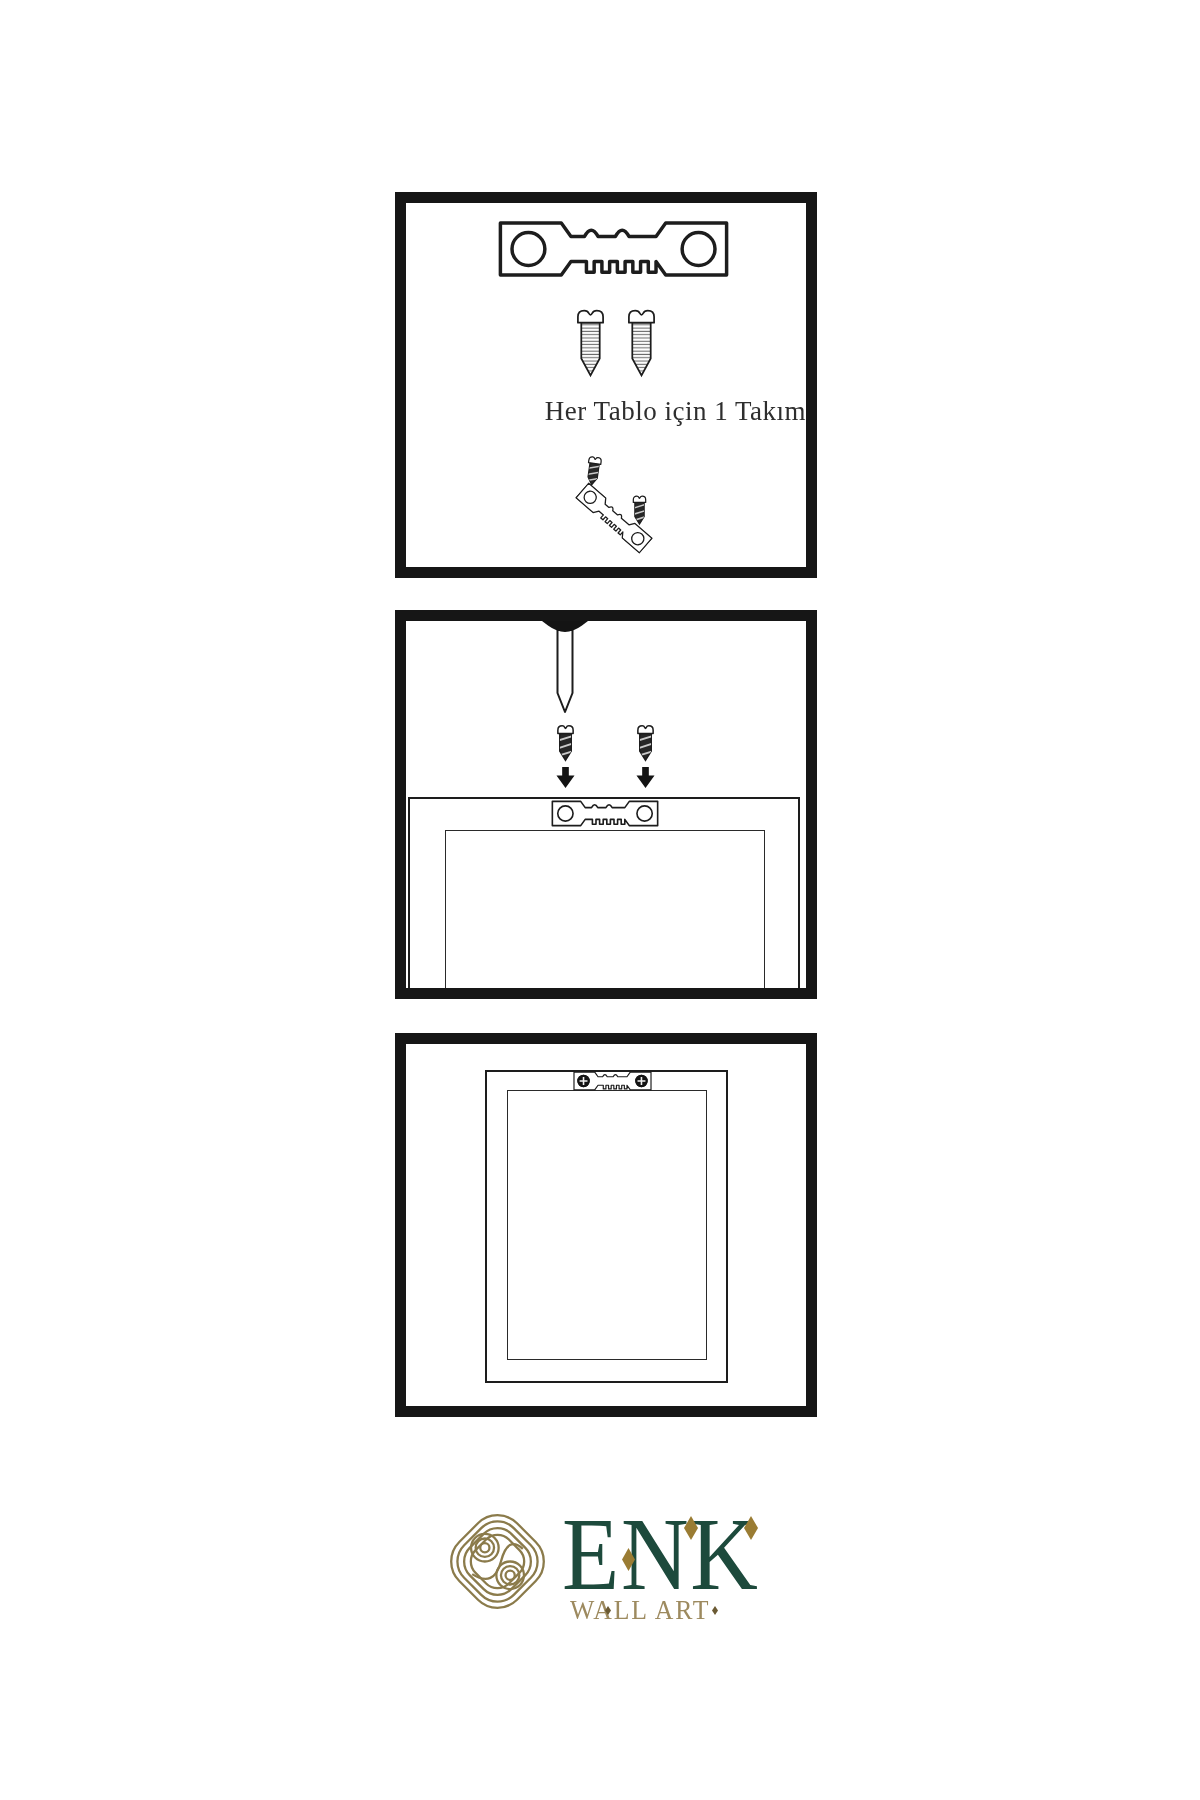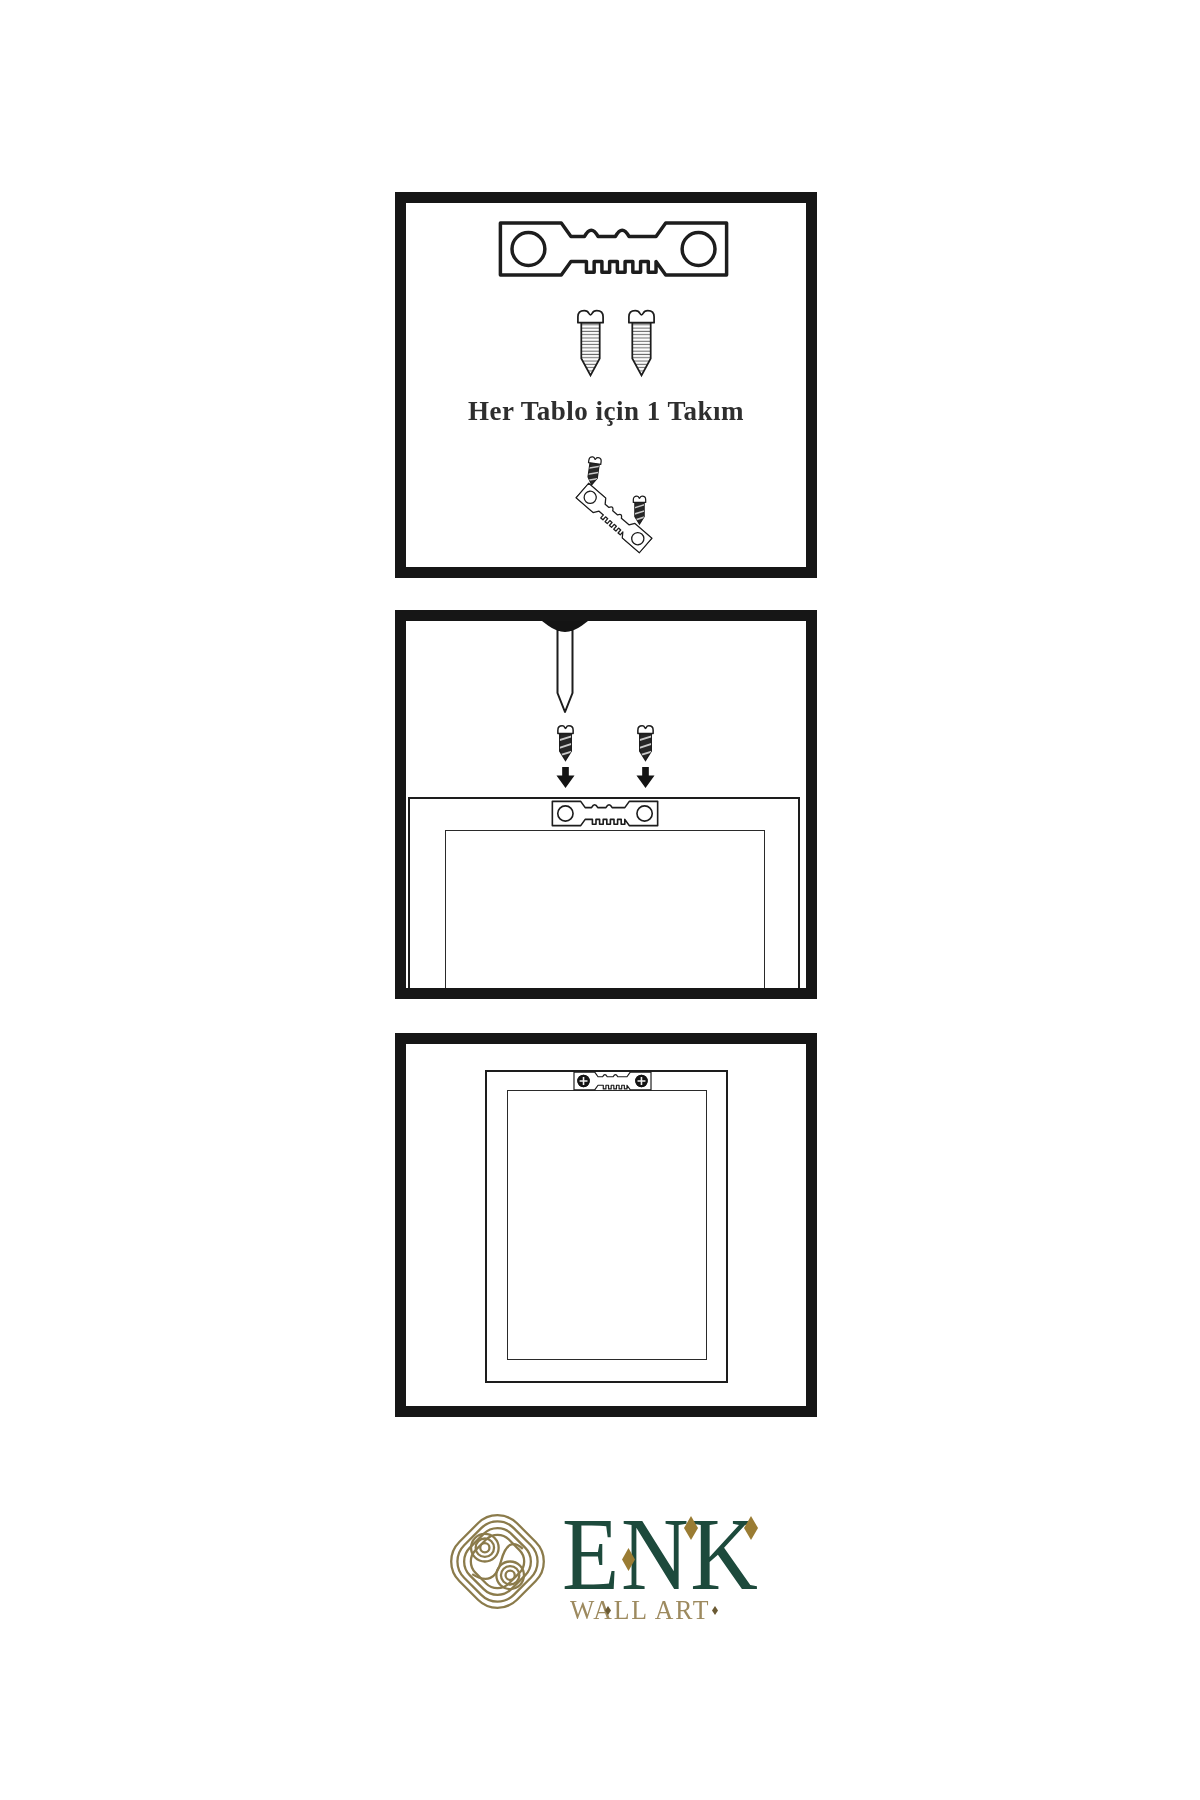--- a/index.html
+++ b/index.html
@@ -9,22 +9,22 @@
   }
   .panel{
     position:absolute;left:395px;width:422px;
     border:11px solid #161616;background:#ffffff;box-sizing:border-box;overflow:hidden;
   }
   .p1{top:192px;height:386px;}
   .p2{top:610px;height:389px;}
   .p3{top:1033px;height:384px;}
   .abs{position:absolute;}
   .caption{
-    position:absolute;left:0;right:0;top:193px;text-align:center;
-    font-size:27px;letter-spacing:.5px;color:#2e2e2e;font-weight:700;
+    position:absolute;left:0;right:0;top:193px;text-align:right;
+    font-size:27px;letter-spacing:.5px;color:#2e2e2e;font-weight:400;
   }
   .frame-rect{position:absolute;box-sizing:border-box;background:#ffffff;}
   .rect-outer{border:2px solid #1d1d1d;}
   .rect-inner{border:1.5px solid #2a2a2a;}
   .diamond{
     position:absolute;background:#9a7c33;
     clip-path:polygon(50% 0,100% 50%,50% 100%,0 50%);
   }
   .brand-name{
     position:absolute;left:562px;top:1502px;

